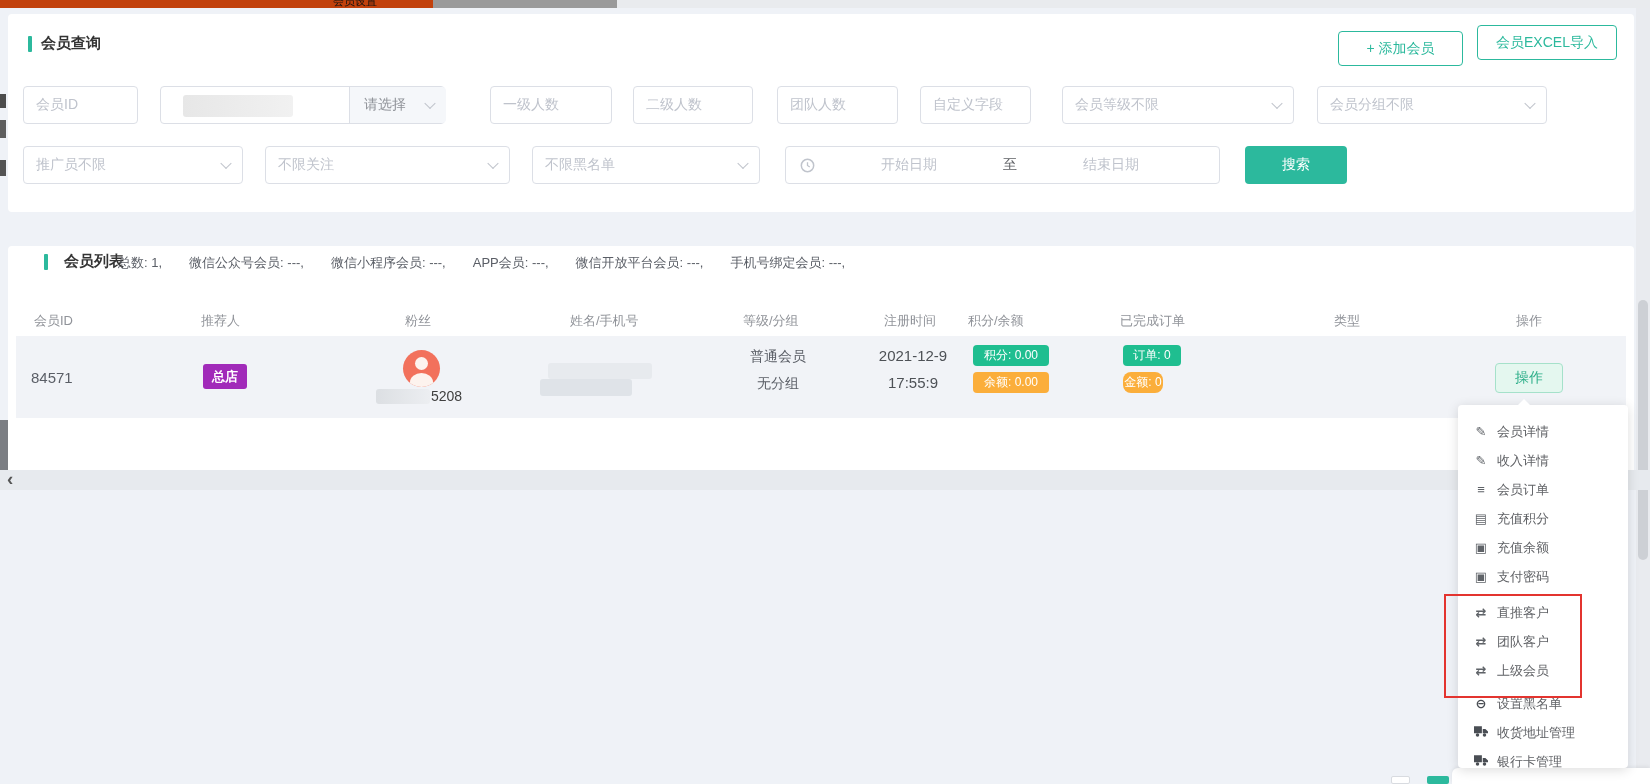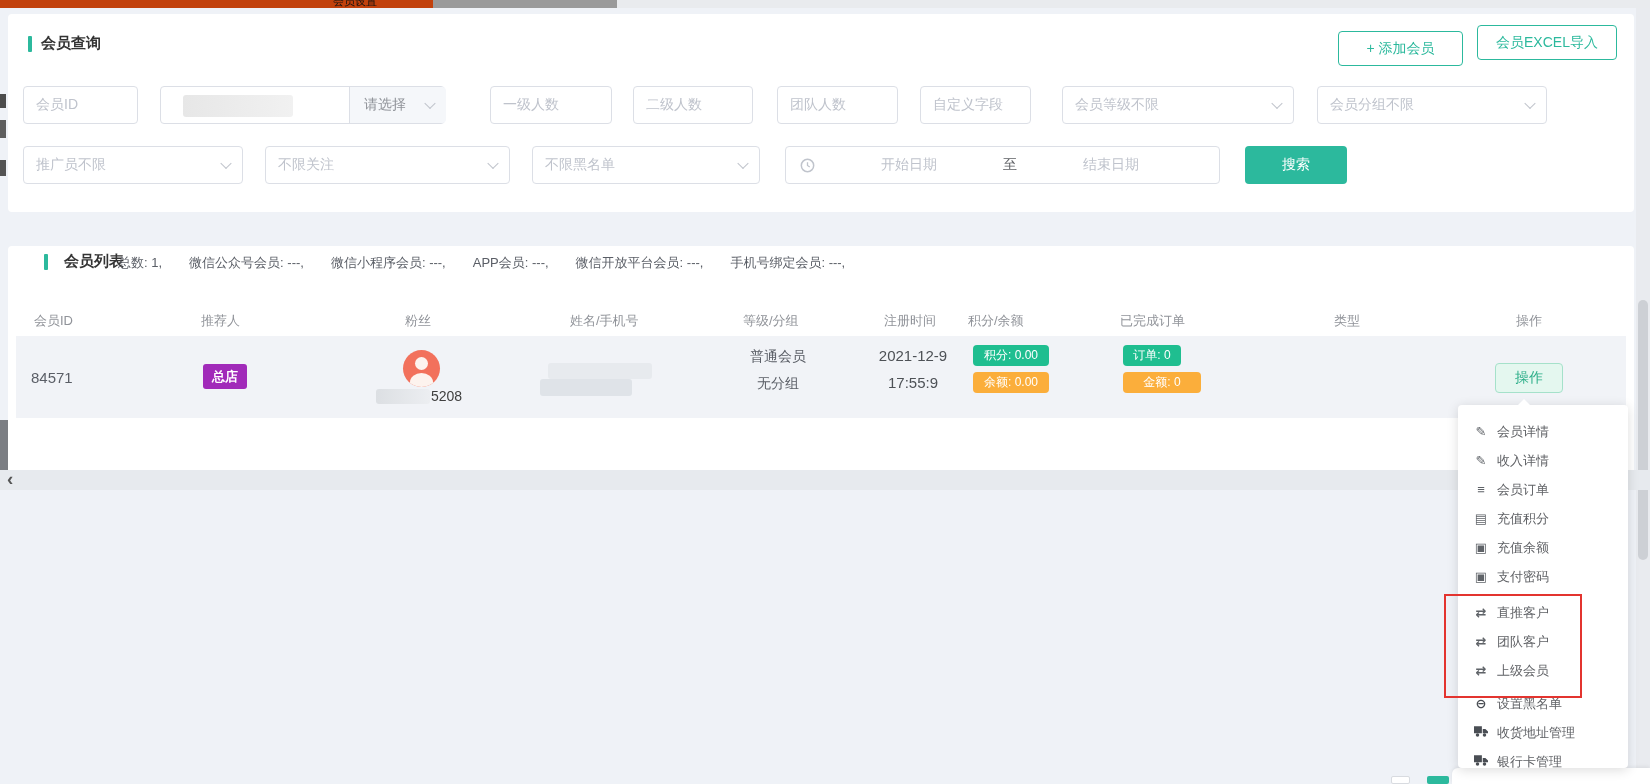--- a/index.html
+++ b/index.html
@@ -188,21 +188,21 @@
 
   <div class="badge" style="left:973px;top:345px;width:76px;height:21px;background:var(--green,#1fbe90);">
     <span>积分: 0.00</span>
   </div>
   <div class="badge" style="left:973px;top:372px;width:76px;height:21px;background:var(--orange,#fbae3b);">
     <span>余额: 0.00</span>
   </div>
   <div class="badge" style="left:1123px;top:345px;width:58px;height:21px;background:var(--green,#1fbe90);">
     <span>订单: 0</span>
   </div>
-  <div class="badge" style="left:1123px;top:372px;width:78px;height:21px;background:var(--orange,#fbae3b);">
+  <div class="badge" style="left:1123px;top:372px;width:40px;height:21px;background:var(--orange,#fbae3b);border-radius:8px;">
     <span>金额: 0</span>
   </div>
 
   <div class="btn" style="left:1495px;top:363px;width:68px;height:30px;background:#e4f7ef;border:1px solid #a5e1ca;color:#2bae88;">
     <span>操作</span>
   </div>
 
   <div class="scrollband"></div>
   <span class="scroll-arrow" style="left:7px;">‹</span>
   <span class="scroll-arrow" style="left:1612px;">›</span>

